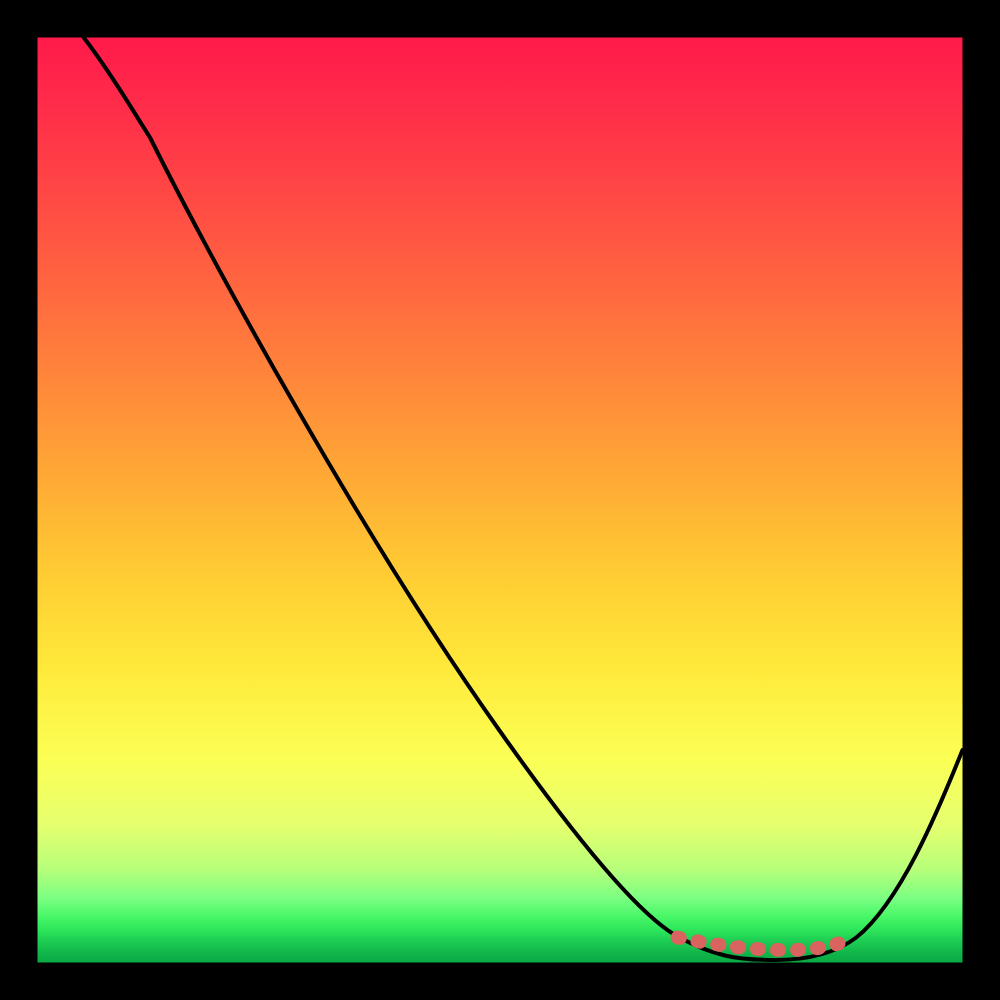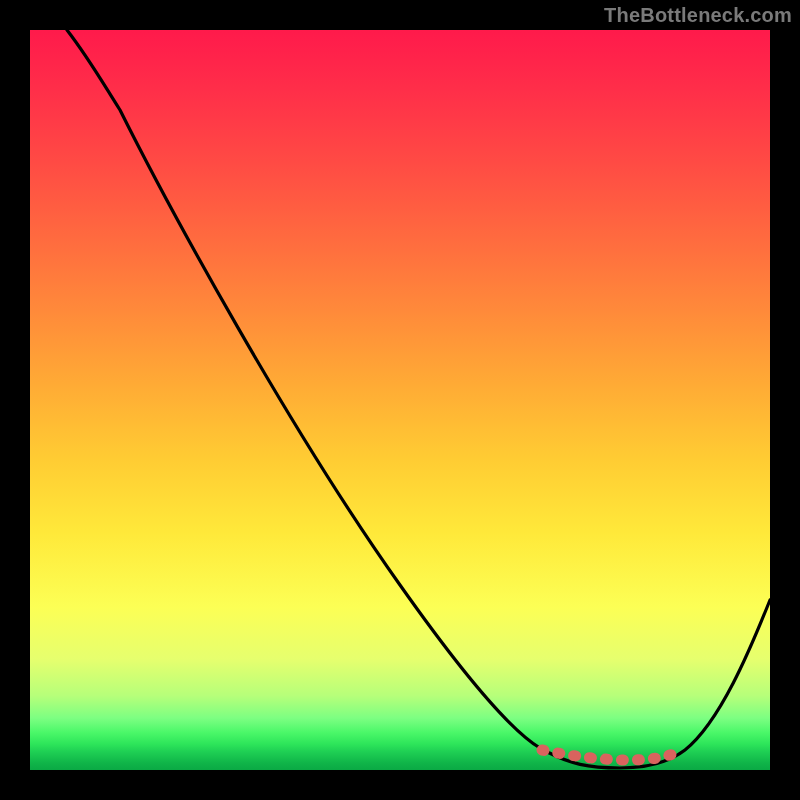--- a/index.html
+++ b/index.html
@@ -65,21 +65,20 @@
     overflow: visible;
   }
 </style>
 </head>
 <body>
 
 <div class="frame">
 
   <div class="plot-area"></div>
 
-  <div class="watermark">TheBottleneck.com</div>
 
   <svg class="curve" viewBox="0 0 740 740">
 
     <path d="M 37 0
              C 60 30, 74 55, 90 80
              C 140 180, 260 400, 370 555
              C 430 640, 480 700, 510 718
              C 540 735, 560 738, 590 738
              C 615 738, 638 733, 655 720
              C 690 692, 720 620, 740 570" fill="none" stroke="#000" stroke-width="3.2" stroke-linecap="round"></path>

